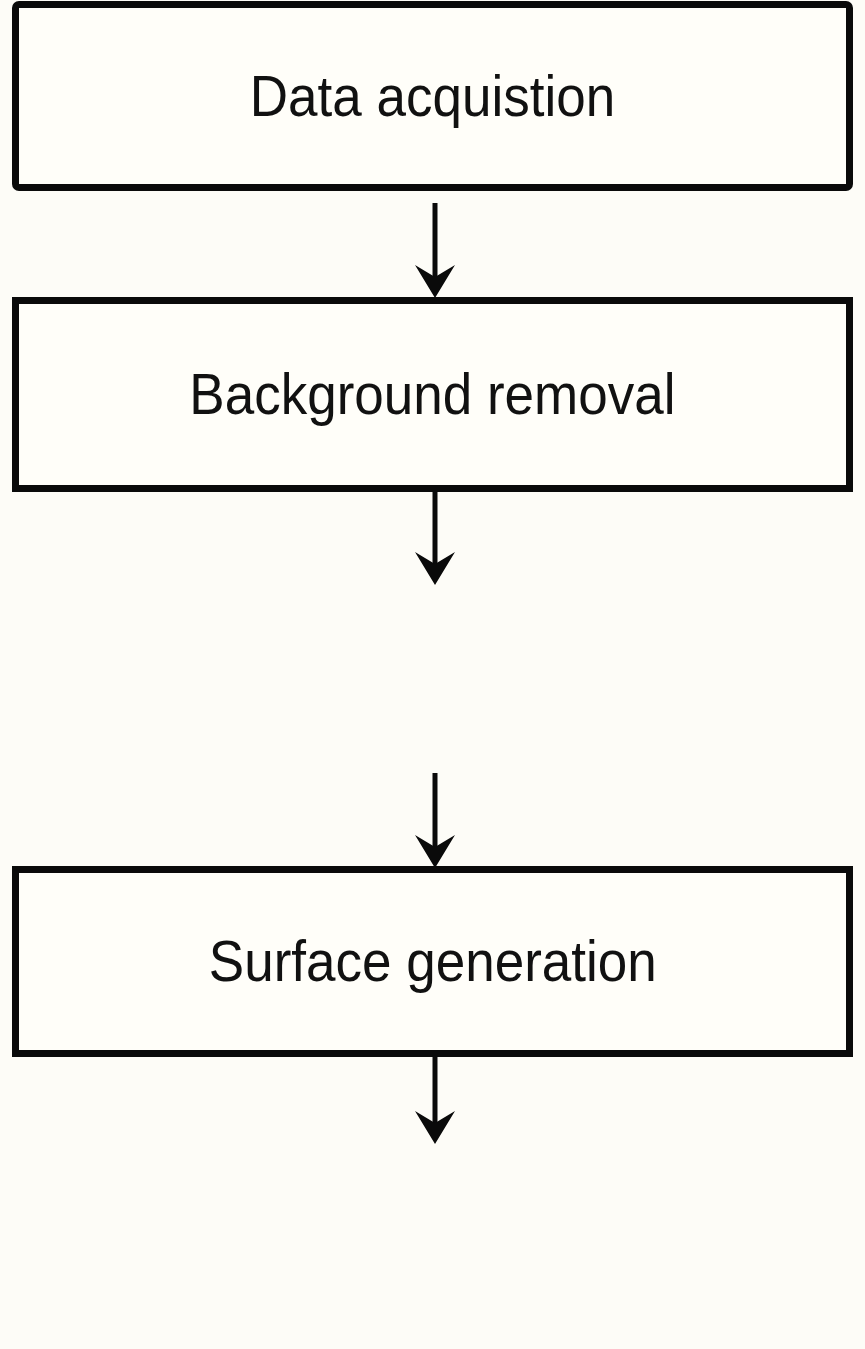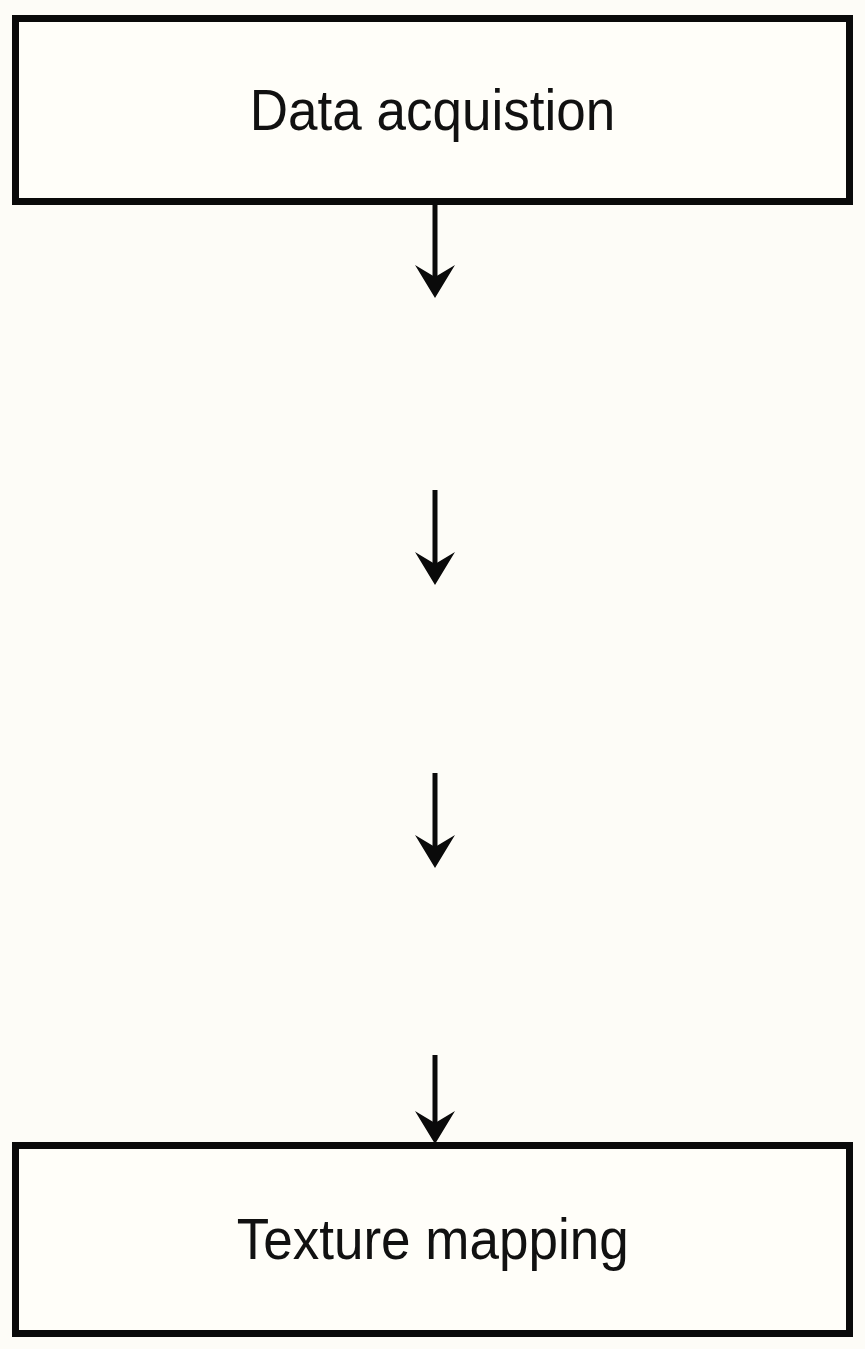--- a/index.html
+++ b/index.html
@@ -37,21 +37,21 @@
     font-size: 57px;
     line-height: 1;
     color: #111111;
     letter-spacing: 0px;
     transform: scaleX(0.93);
     transform-origin: center center;
     white-space: nowrap;
     user-select: none;
   }
   
-  #node-0 { top: 15px;   height: 190px; }
+  #node-0 { top: 1px;   height: 190px; border-radius: 7px; }
   #node-1 { top: 297px;  height: 195px; }
   #node-2 { top: 583px;  height: 192px; }
   #node-3 { top: 866px;  height: 191px; }
   #node-4 { top: 1142px; height: 195px; }
 
   .flow-arrow {
     position: absolute;
     left: 414px;
     width: 42px;
     pointer-events: none;
@@ -72,42 +72,45 @@
       <span class="flow-node-label">Data acquistion</span>
     </div>
 
     <div class="flow-arrow" id="arrow-0">
       <svg viewBox="0 0 42 95" preserveAspectRatio="none" aria-hidden="true">
         <line x1="21" y1="0" x2="21" y2="86" stroke="#0a0a0a" stroke-width="5"></line>
         <path d="M 1 62 L 21 74 L 41 62 L 21 95 Z" fill="#0a0a0a"></path>
       </svg>
     </div>
 
+    <div class="flow-node" id="node-1">
+      <span class="flow-node-label">Background removal</span>
+    </div>
 
     <div class="flow-arrow" id="arrow-1">
       <svg viewBox="0 0 42 95" preserveAspectRatio="none" aria-hidden="true">
         <line x1="21" y1="0" x2="21" y2="86" stroke="#0a0a0a" stroke-width="5"></line>
         <path d="M 1 62 L 21 74 L 41 62 L 21 95 Z" fill="#0a0a0a"></path>
       </svg>
     </div>
 
 
     <div class="flow-arrow" id="arrow-2">
       <svg viewBox="0 0 42 95" preserveAspectRatio="none" aria-hidden="true">
         <line x1="21" y1="0" x2="21" y2="86" stroke="#0a0a0a" stroke-width="5"></line>
         <path d="M 1 62 L 21 74 L 41 62 L 21 95 Z" fill="#0a0a0a"></path>
       </svg>
     </div>
 
+    <div class="flow-node" id="node-3">
+      <span class="flow-node-label">Surface generation</span>
+    </div>
 
     <div class="flow-arrow" id="arrow-3">
       <svg viewBox="0 0 42 89" preserveAspectRatio="none" aria-hidden="true">
         <line x1="21" y1="0" x2="21" y2="80" stroke="#0a0a0a" stroke-width="5"></line>
         <path d="M 1 56 L 21 68 L 41 56 L 21 89 Z" fill="#0a0a0a"></path>
       </svg>
     </div>
 
-    <div class="flow-node" id="node-4">
-      <span class="flow-node-label">Texture mapping</span>
-    </div>
 
   </div>
 </div>
 
 </body></html>

